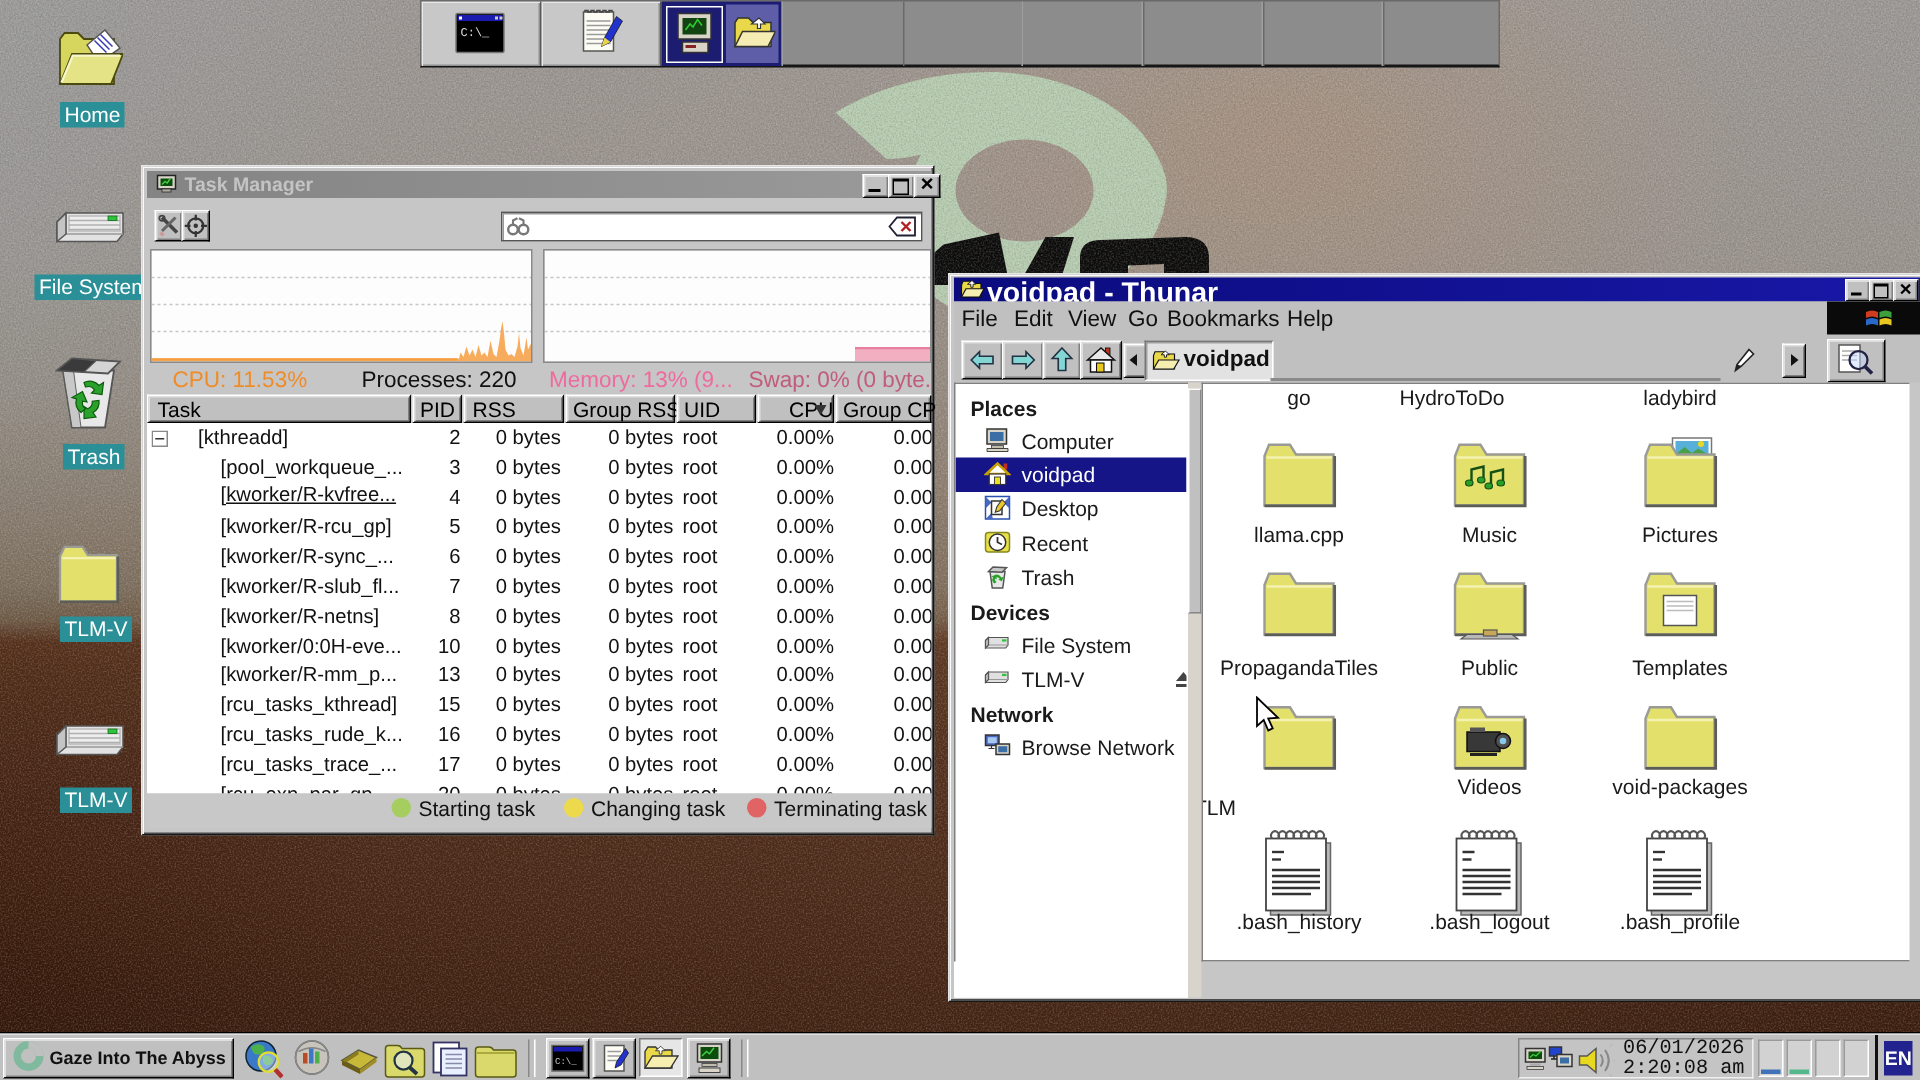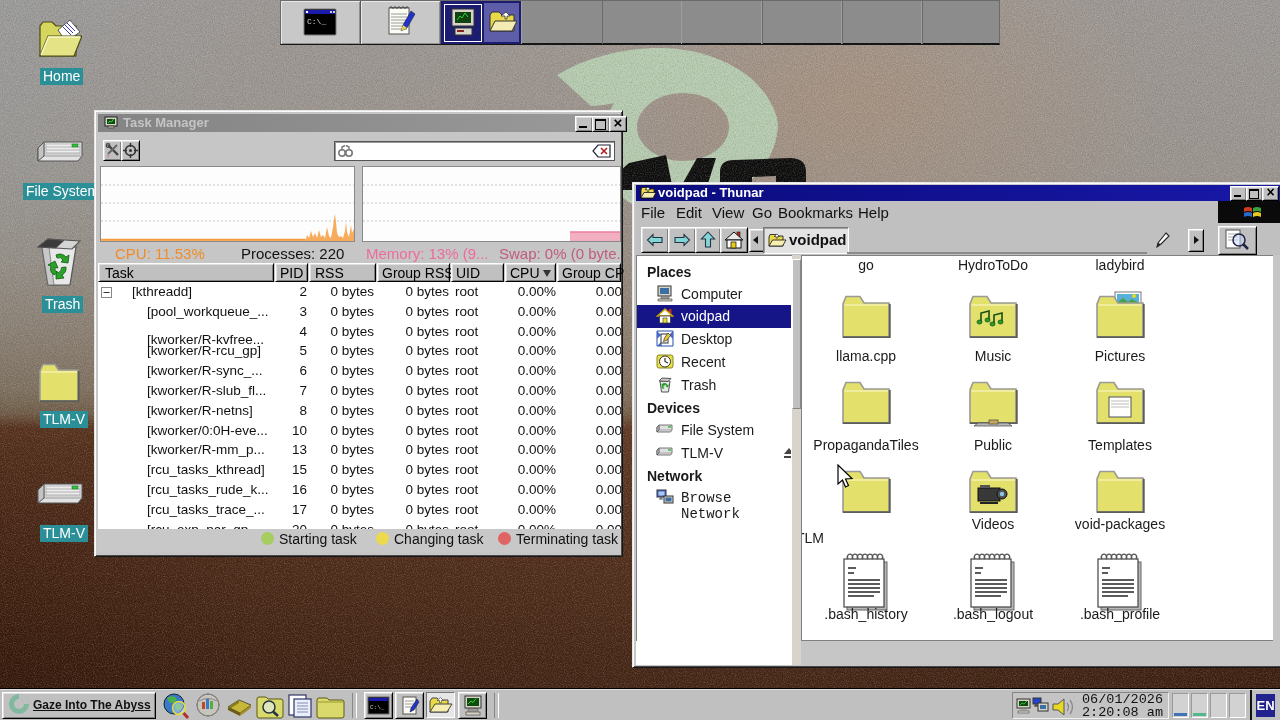--- a/index.html
+++ b/index.html
@@ -278,21 +278,21 @@
     <div class="abs tbtn" style="left:211px;top:0;width:67px;height:19px;box-sizing:border-box;">
         <span style="position:absolute;left:5px;top:1px;font-size:14px;">RSS</span>
       </div>
     <div class="abs tbtn" style="left:279px;top:0;width:73px;height:19px;box-sizing:border-box;">
         <span style="position:absolute;left:4px;top:1px;font-size:14px;">Group RSS</span>
       </div>
     <div class="abs tbtn" style="left:353px;top:0;width:53px;height:19px;box-sizing:border-box;">
         <span style="position:absolute;left:4px;top:1px;font-size:14px;">UID</span>
       </div>
     <div class="abs tbtn" style="left:407px;top:0;width:51px;height:19px;box-sizing:border-box;">
-        <span style="position:absolute;left:4px;top:1px;font-size:14px;">CPU</span>
+        <span style="position:absolute;left:20px;top:1px;font-size:14px;">CPU</span>
       <svg width="10" height="10" style="position:absolute;right:3px;top:5px">
           <path d="M1,1 L9,1 L5,8 Z" fill="#333"></path>
         </svg>
     </div>
     <div class="abs tbtn" style="left:459px;top:0;width:64px;height:19px;box-sizing:border-box;">
         <span style="position:absolute;left:4px;top:1px;font-size:14px;">Group CP</span>
       </div>
   </div>
 
   <div id="tmtable" class="abs" style="left:3px;top:171px;width:523px;height:247px;background:#fff;overflow:hidden;font-size:13.5px;color:#111;">
@@ -312,21 +312,21 @@
       <div style="position:absolute;top:19.8px;left:0;width:523px;height:20px;">
         <span style="position:absolute;left:49px;top:2px;">[pool_workqueue_...</span>
         <span style="position:absolute;left:149px;width:60px;top:2px;text-align:right;">3</span>
         <span style="position:absolute;left:216px;width:60px;top:2px;text-align:right;">0 bytes</span>
         <span style="position:absolute;left:291px;width:60px;top:2px;text-align:right;">0 bytes</span>
         <span style="position:absolute;left:357px;top:2px;">root</span>
         <span style="position:absolute;left:398px;width:60px;top:2px;text-align:right;">0.00%</span>
         <span style="position:absolute;left:464px;width:60px;top:2px;text-align:right;">0.00</span>
       </div>
       <div style="position:absolute;top:39.6px;left:0;width:523px;height:20px;">
-        <span style="position:absolute;left:49px;top:10px;">[kworker/R-kvfree...</span>
+        <span style="position:absolute;left:49px;top:0;text-decoration:underline;">[kworker/R-kvfree...</span>
         <span style="position:absolute;left:149px;width:60px;top:2px;text-align:right;">4</span>
         <span style="position:absolute;left:216px;width:60px;top:2px;text-align:right;">0 bytes</span>
         <span style="position:absolute;left:291px;width:60px;top:2px;text-align:right;">0 bytes</span>
         <span style="position:absolute;left:357px;top:2px;">root</span>
         <span style="position:absolute;left:398px;width:60px;top:2px;text-align:right;">0.00%</span>
         <span style="position:absolute;left:464px;width:60px;top:2px;text-align:right;">0.00</span>
       </div>
       <div style="position:absolute;top:59.400000000000006px;left:0;width:523px;height:20px;">
         <span style="position:absolute;left:49px;top:2px;">[kworker/R-rcu_gp]</span>
         <span style="position:absolute;left:149px;width:60px;top:2px;text-align:right;">5</span>
@@ -430,21 +430,21 @@
 </div>
 
 <div id="thunar" class="abs win" style="left:632px;top:182px;width:655px;height:486px;box-sizing:border-box;">
 
   <div class="abs" style="left:3px;top:2px;width:649px;height:16px;background:linear-gradient(90deg,#0b0b7e,#1818a8);">
     <svg width="17" height="14" style="position:absolute;left:4px;top:1px">
       <path d="M1,4 L1,12 L14,12 L14,3 L8,3 L7,1.5 L2,1.5 Z" fill="#e8d84a" stroke="#111" stroke-width="0.8"></path>
       <path d="M1,12 L4,6.5 L16,6.5 L13,12 Z" fill="#f6eeb0" stroke="#111" stroke-width="0.8"></path>
       <path d="M5,3.5 l3,-2.5 l2.5,2.5 l-1.8,0 l0,2 l-1.5,0 l0,-2 Z" fill="#fff" stroke="#111" stroke-width="0.6"></path>
     </svg>
-    <span style="position:absolute;left:22px;top:0px;font-size:13px;font-weight:bold;color:#fff;">voidpad - Thunar</span>
+    <span style="position:absolute;left:22px;top:0px;font-size:19px;font-weight:bold;color:#fff;">voidpad - Thunar</span>
     <div class="tbtn abs" style="left:594px;top:1px;width:15px;height:13px;">
         <div class="abs" style="left:3px;top:8px;width:7px;height:2px;background:#000;"></div>
       </div>
     <div class="tbtn abs" style="left:610px;top:1px;width:15px;height:13px;">
         <div class="abs" style="left:2px;top:2px;width:8px;height:7px;border:1px solid #000;border-top-width:2px;"></div>
       </div>
     <div class="tbtn abs" style="left:626px;top:1px;width:15px;height:13px;font-size:14px;font-weight:bold;text-align:center;line-height:11px;">×</div>
   </div>
 
   <div class="abs" style="left:3px;top:18px;width:649px;height:23px;background:#c0c0c0;font-size:15px;color:#111;">
@@ -585,30 +585,30 @@
         <rect x="1" y="8" width="10" height="2" fill="#444"></rect>
       </svg>
       <div style="position:absolute;left:10px;top:212.29999999999995px;font-weight:bold;">Network</div>
       <svg width="18" height="17" style="position:absolute;left:19px;top:232.99999999999994px">
         <rect x="1" y="1" width="9" height="7" fill="#4868c8" stroke="#333"></rect>
         <rect x="2.5" y="2.5" width="6" height="4" fill="#a8c8f0"></rect>
         <rect x="8" y="7" width="9" height="7" fill="#d8d4c8" stroke="#333"></rect>
         <rect x="9.5" y="8.5" width="6" height="4" fill="#3a6ea5"></rect>
         <path d="M3,10 h4 M5,8 v2" stroke="#333" stroke-width="0.8"></path>
       </svg>
-      <div style="position:absolute;left:44px;top:233.99999999999994px;color:#1a1a1a;font-family:Liberation Mono, monospace;">Browse Network</div>
+      <div style="position:absolute;left:44px;top:233.99999999999994px;color:#1a1a1a;">Browse Network</div>
     </div>
 
   <div class="abs" style="left:159px;top:72px;width:9px;height:410px;background:#d8d4cc;">
     <div class="abs" style="left:0;top:4px;width:9px;height:150px;background:#c0c0c0;border:1px solid #888;border-top-color:#fff;border-left-color:#fff;box-sizing:border-box;"></div>
   </div>
 
   <div id="files" class="abs" style="left:168px;top:72px;width:472px;height:386px;background:#fff;border:1px solid #808080;border-right:none;box-sizing:border-box;overflow:hidden;font-size:14px;color:#1a1a1a;">
       <div style="position:absolute;left:4px;top:1px;width:120px;text-align:center;">go</div>
-      <div style="position:absolute;left:131px;top:1px;width:120px;text-align:center;">HydroToDo</div>
+      <div style="position:absolute;left:131px;top:1px;width:120px;">HydroToDo</div>
       <div style="position:absolute;left:258px;top:1px;width:120px;text-align:center;">ladybird</div>
       <svg width="58" height="50" style="position:absolute;left:35px;top:35px">
         <path d="M6,46 L6,13 L9,5.5 L23,5.5 L27,12 L52,12 L52,46 Z" fill="#e3e06b" stroke="#9a9a96" stroke-width="1.6"></path>
         <path d="M52.8,13 L52.8,46.2 L6,46.2" fill="none" stroke="#5c5c58" stroke-width="1.8"></path>
         <path d="M7.5,14 L51,14" stroke="#f4f2b0" stroke-width="1.6"></path>
       </svg>
       <div style="position:absolute;left:-6px;top:92px;width:140px;text-align:center;">llama.cpp</div>
       <svg width="58" height="50" style="position:absolute;left:162px;top:35px">
         <path d="M6,46 L6,13 L9,5.5 L23,5.5 L27,12 L52,12 L52,46 Z" fill="#e3e06b" stroke="#9a9a96" stroke-width="1.6"></path>
         <path d="M52.8,13 L52.8,46.2 L6,46.2" fill="none" stroke="#5c5c58" stroke-width="1.8"></path>
@@ -707,21 +707,21 @@
 <svg class="abs" width="22" height="26" style="left:836px;top:464px;z-index:40">
   <path d="M2,1 L2,20 L6.5,16 L9.5,23 L12.5,21.5 L9.5,15 L16,14.5 Z" fill="#fff" stroke="#000" stroke-width="1.2"></path>
 </svg>
 
 <div id="taskbar" class="abs" style="left:0;top:689px;width:1280px;height:31px;background:#c0c0c0;border-top:1px solid #dfdfdf;box-shadow:0 -1px 0 #000;">
   <div class="tbtn abs" style="left:2px;top:2px;width:152px;height:25px;">
     <svg width="26" height="23" style="position:absolute;left:3px;top:0px">
       <path fill-rule="evenodd" fill="#7ab89a" d="M3,11 a10,10 0 1 0 20,0 a10,10 0 1 0 -20,0 Z M8,11 a5,5 0 1 0 10,0 a5,5 0 1 0 -10,0 Z" opacity="0.9"></path>
       <path d="M13,1 a10,10 0 0 1 10,10 l-5,0 a5,5 0 0 0 -5,-5 Z" fill="#c0c0c0"></path>
     </svg>
-    <span style="position:absolute;left:30px;top:5px;font-size:12px;font-weight:bold;color:#111;text-decoration:underline;">Gaze Into The Abyss</span>
+    <span style="position:absolute;left:30px;top:5px;font-size:12px;font-weight:bold;color:#111;">Gaze Into The Abyss</span>
   </div>
   <svg width="28" height="28" style="position:absolute;left:161px;top:2px">
     <circle cx="13" cy="12" r="10" fill="#3a78c8" stroke="#123"></circle>
     <path d="M6,6 Q10,3 14,5 Q17,7 14,10 Q10,12 8,10 Z M15,12 Q20,11 21,15 Q20,19 16,18 Q13,16 15,12 Z" fill="#4cb04c"></path>
     <circle cx="18" cy="16" r="6.5" fill="rgba(220,235,255,0.45)" stroke="#dd3" stroke-width="1.5"></circle>
     <line x1="22.5" y1="21" x2="27" y2="26" stroke="#b03030" stroke-width="3"></line>
   </svg>
   <svg width="28" height="28" style="position:absolute;left:194px;top:2px">
     <circle cx="14" cy="13" r="11" fill="#c8c4bc" stroke="#555"></circle>
     <circle cx="14" cy="13" r="11" fill="none" stroke="#888" stroke-width="1"></circle>

